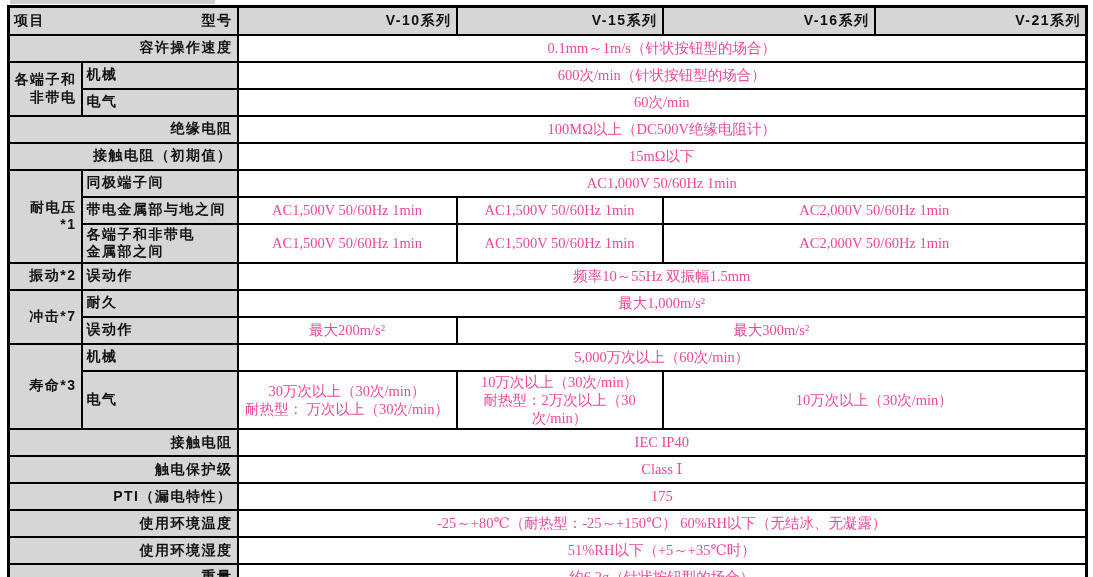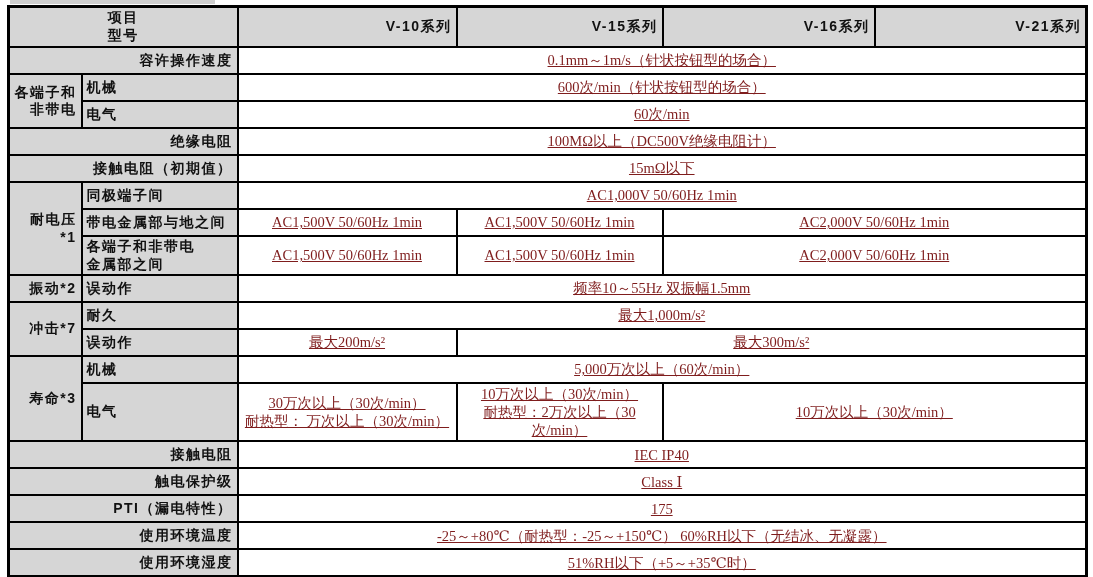--- a/index.html
+++ b/index.html
@@ -32,29 +32,28 @@
     font-family:"Liberation Sans","DejaVu Sans",sans-serif;
     font-weight:bold;
     font-size:14px;
     letter-spacing:1.5px;
     color:#111;
   }
   td.kind-label{ text-align:right; padding-left:6px;}
   td.kind-sub{ text-align:left; padding-left:6px;margin-top:16px;}
   td.hdr-series{ text-align:right;}
   td.hdr-item{ padding-left:6px; padding-right:6px;}
-  .hdr-flex{display:flex;justify-content:space-between;align-items:center;flex-direction:column;}
+  .hdr-flex{display:flex;justify-content:space-between;align-items:center;}
   
   td.kind-value{
     background:#ffffff;
     font-family:"Liberation Serif","DejaVu Serif",serif;
     font-size:14.5px;
     text-align:center;
-    color:#7f1d1d;
-    text-decoration:underline;
+    color:#ec4899;
   }
   td.first-value{ border-left:4px double #000; }
   td .line{line-height:1.25;}
 </style>
 </head>
 <body>
 
 <div class="artifact"></div>
 
 <table class="spec">

